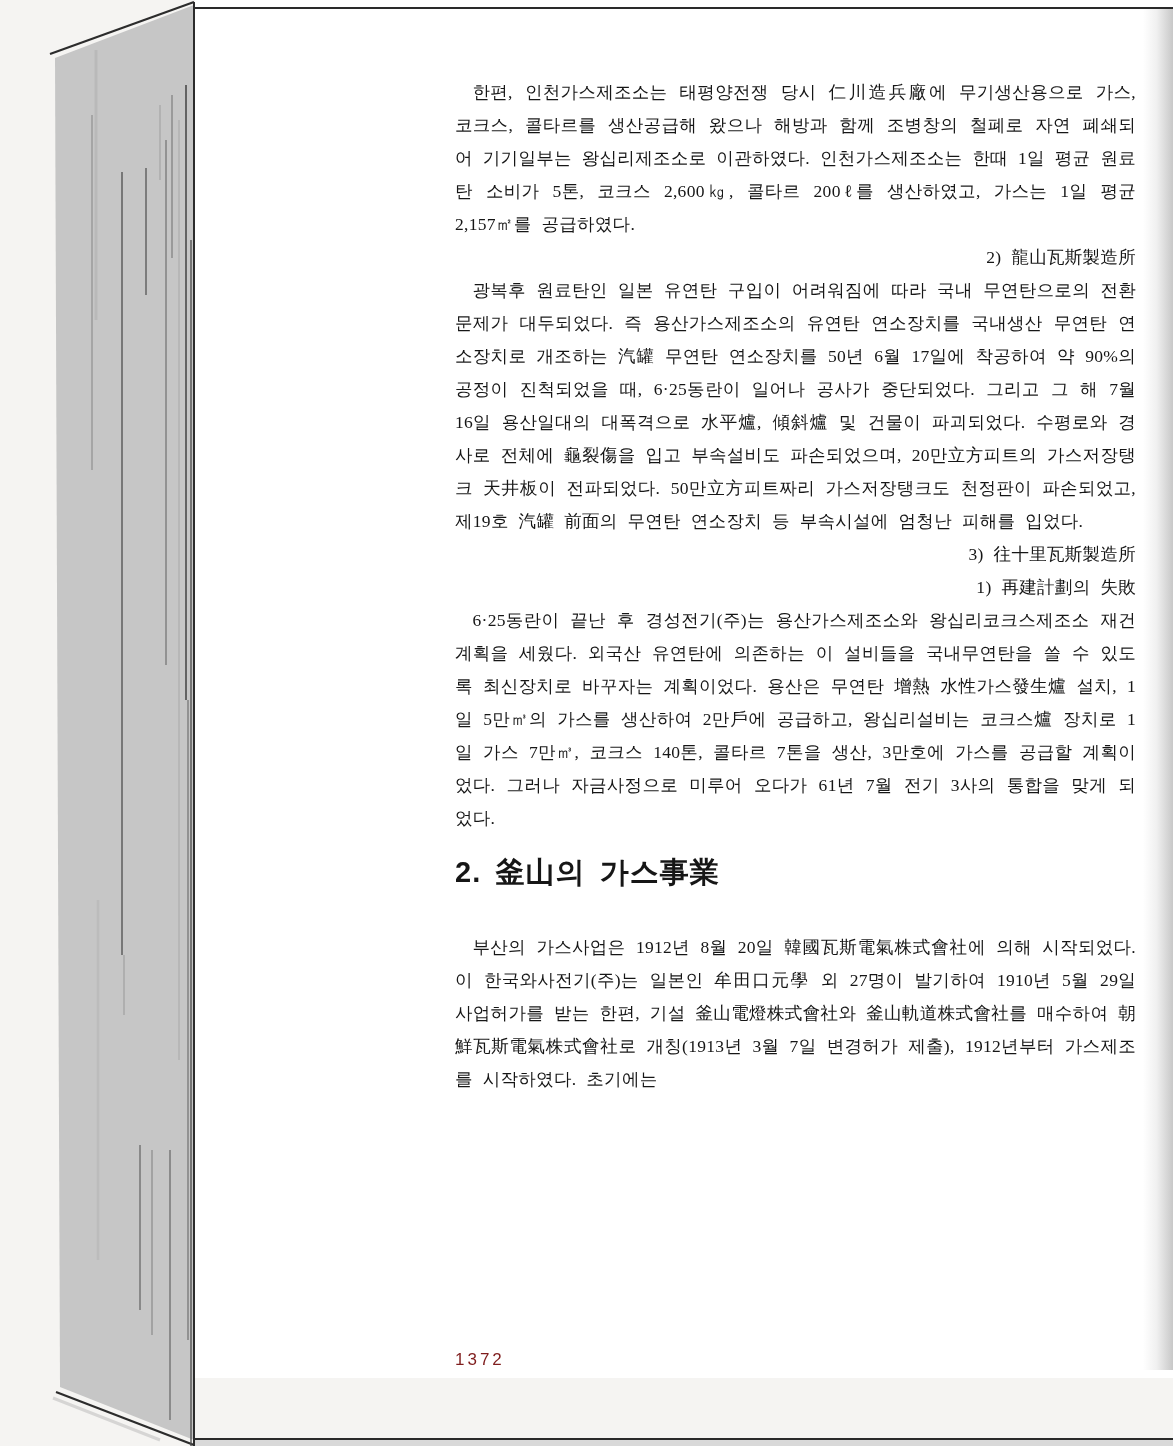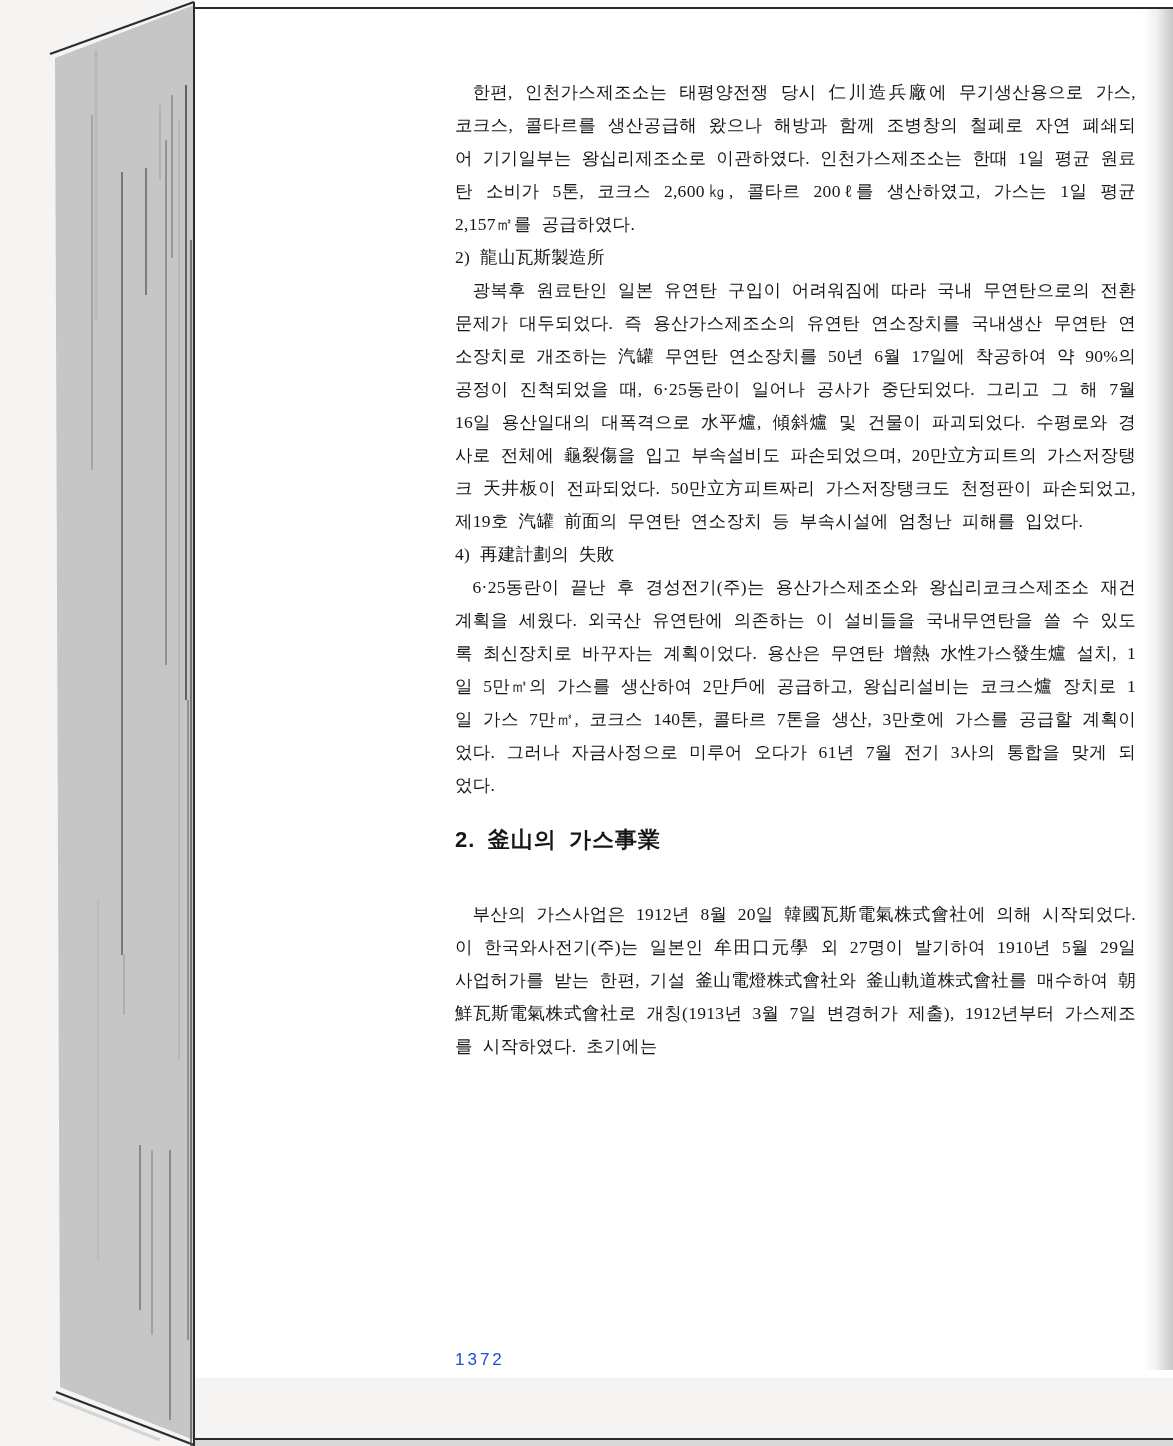--- a/index.html
+++ b/index.html
@@ -62,39 +62,39 @@
     word-spacing: 0.30em;
     letter-spacing: 0.3px;
   }
   .p {
     margin: 0;
     text-indent: 1em;
   }
   .h {
     margin: 0;
     text-indent: 0;
-    text-align: left;
+    text-align: right;
   }
   .section {
     font-family: "Liberation Sans", "DejaVu Sans", sans-serif;
-    font-size: 22px;
+    font-size: 29px;
     font-weight: bold;
     line-height: 33px;
     letter-spacing: 1px;
     margin: 21px 0 42px 0;
     text-align: left;
     text-indent: 0;
   }
   .page-number {
     position: absolute;
     left: 260px; top: 1350px;
     font-family: "Liberation Sans", "DejaVu Sans", sans-serif;
     font-size: 17px;
     letter-spacing: 3px;
-    color: #1d4ed8;
+    color: #7f1d1d;
   }
 </style>
 </head>
 <body>
 
 <div class="backdrop">
 
   <svg class="edges-art" viewBox="0 0 200 1446" xmlns="http://www.w3.org/2000/svg" preserveAspectRatio="none">
 
     <line x1="50" y1="54" x2="194" y2="2" stroke="#2c2c2c" stroke-width="2.2"></line>
@@ -123,21 +123,22 @@
     <line x1="194" y1="2" x2="194" y2="1446" stroke="#2c2c2c" stroke-width="2"></line>
   </svg>
 
   <div class="scan-page">
     <div class="edge-top"></div>
 
     <div class="text-block">
       <p class="p">한편, 인천가스제조소는 태평양전쟁 당시 仁川造兵廠에 무기생산용으로 가스, 코크스, 콜타르를 생산공급해 왔으나 해방과 함께 조병창의 철폐로 자연 폐쇄되어 기기일부는 왕십리제조소로 이관하였다. 인천가스제조소는 한때 1일 평균 원료탄 소비가 5톤, 코크스 2,600㎏, 콜타르 200ℓ를 생산하였고, 가스는 1일 평균 2,157㎡를 공급하였다.</p>
       <p class="h">2) 龍山瓦斯製造所</p>
       <p class="p">광복후 원료탄인 일본 유연탄 구입이 어려워짐에 따라 국내 무연탄으로의 전환문제가 대두되었다. 즉 용산가스제조소의 유연탄 연소장치를 국내생산 무연탄 연소장치로 개조하는 汽罐 무연탄 연소장치를 50년 6월 17일에 착공하여 약 90%의 공정이 진척되었을 때, 6·25동란이 일어나 공사가 중단되었다. 그리고 그 해 7월 16일 용산일대의 대폭격으로 水平爐, 傾斜爐 및 건물이 파괴되었다. 수평로와 경사로 전체에 龜裂傷을 입고 부속설비도 파손되었으며, 20만立方피트의 가스저장탱크 天井板이 전파되었다. 50만立方피트짜리 가스저장탱크도 천정판이 파손되었고, 제19호 汽罐 前面의 무연탄 연소장치 등 부속시설에 엄청난 피해를 입었다.</p>
-      <p class="h">4) 再建計劃의 失敗</p>
+      <p class="h">3) 往十里瓦斯製造所</p>
+      <p class="h">1) 再建計劃의 失敗</p>
       <p class="p">6·25동란이 끝난 후 경성전기(주)는 용산가스제조소와 왕십리코크스제조소 재건계획을 세웠다. 외국산 유연탄에 의존하는 이 설비들을 국내무연탄을 쓸 수 있도록 최신장치로 바꾸자는 계획이었다. 용산은 무연탄 增熱 水性가스發生爐 설치, 1일 5만㎥의 가스를 생산하여 2만戶에 공급하고, 왕십리설비는 코크스爐 장치로 1일 가스 7만㎥, 코크스 140톤, 콜타르 7톤을 생산, 3만호에 가스를 공급할 계획이었다. 그러나 자금사정으로 미루어 오다가 61년 7월 전기 3사의 통합을 맞게 되었다.</p>
       <h2 class="section">2. 釜山의 가스事業</h2>
       <p class="p">부산의 가스사업은 1912년 8월 20일 韓國瓦斯電氣株式會社에 의해 시작되었다. 이 한국와사전기(주)는 일본인 牟田口元學 외 27명이 발기하여 1910년 5월 29일 사업허가를 받는 한편, 기설 釜山電燈株式會社와 釜山軌道株式會社를 매수하여 朝鮮瓦斯電氣株式會社로 개칭(1913년 3월 7일 변경허가 제출), 1912년부터 가스제조를 시작하였다. 초기에는</p>
     </div>
 
     <div class="page-number">1372</div>
 
     <div class="edge-right"></div>
     <div class="edge-bottom"></div>
     <div class="bottom-strip"></div>

